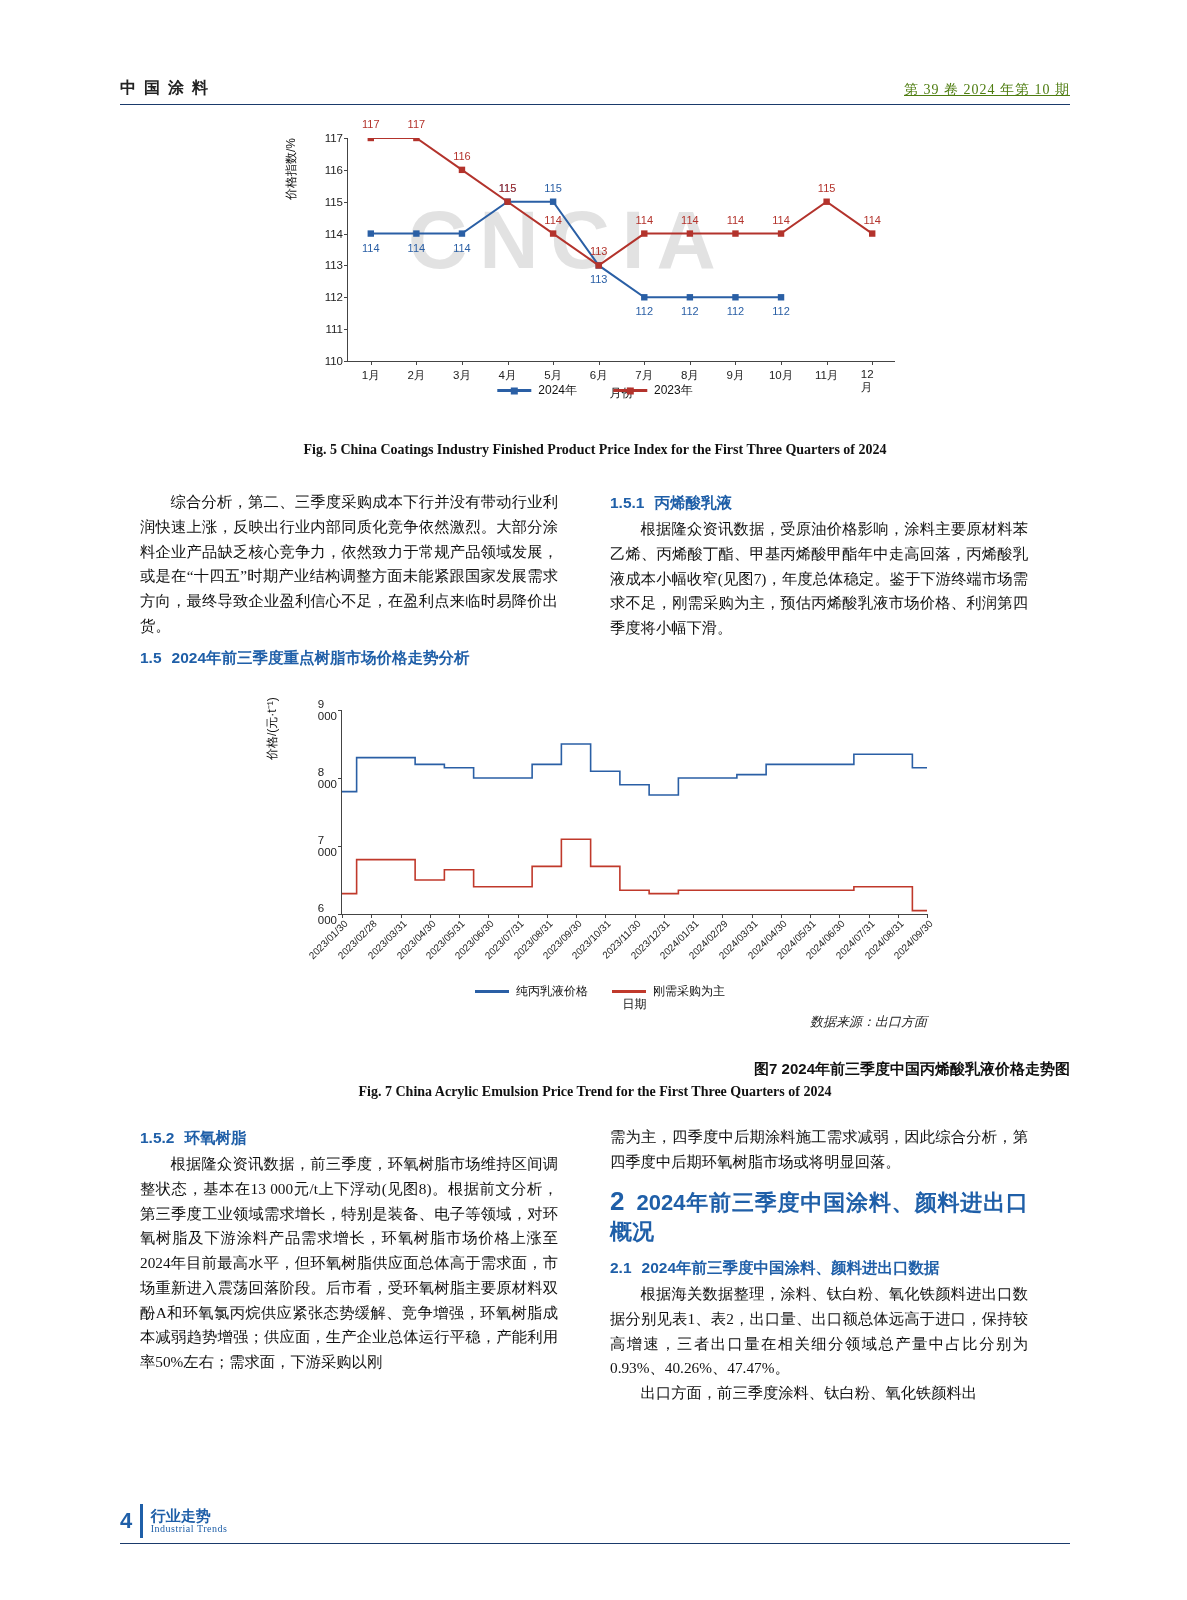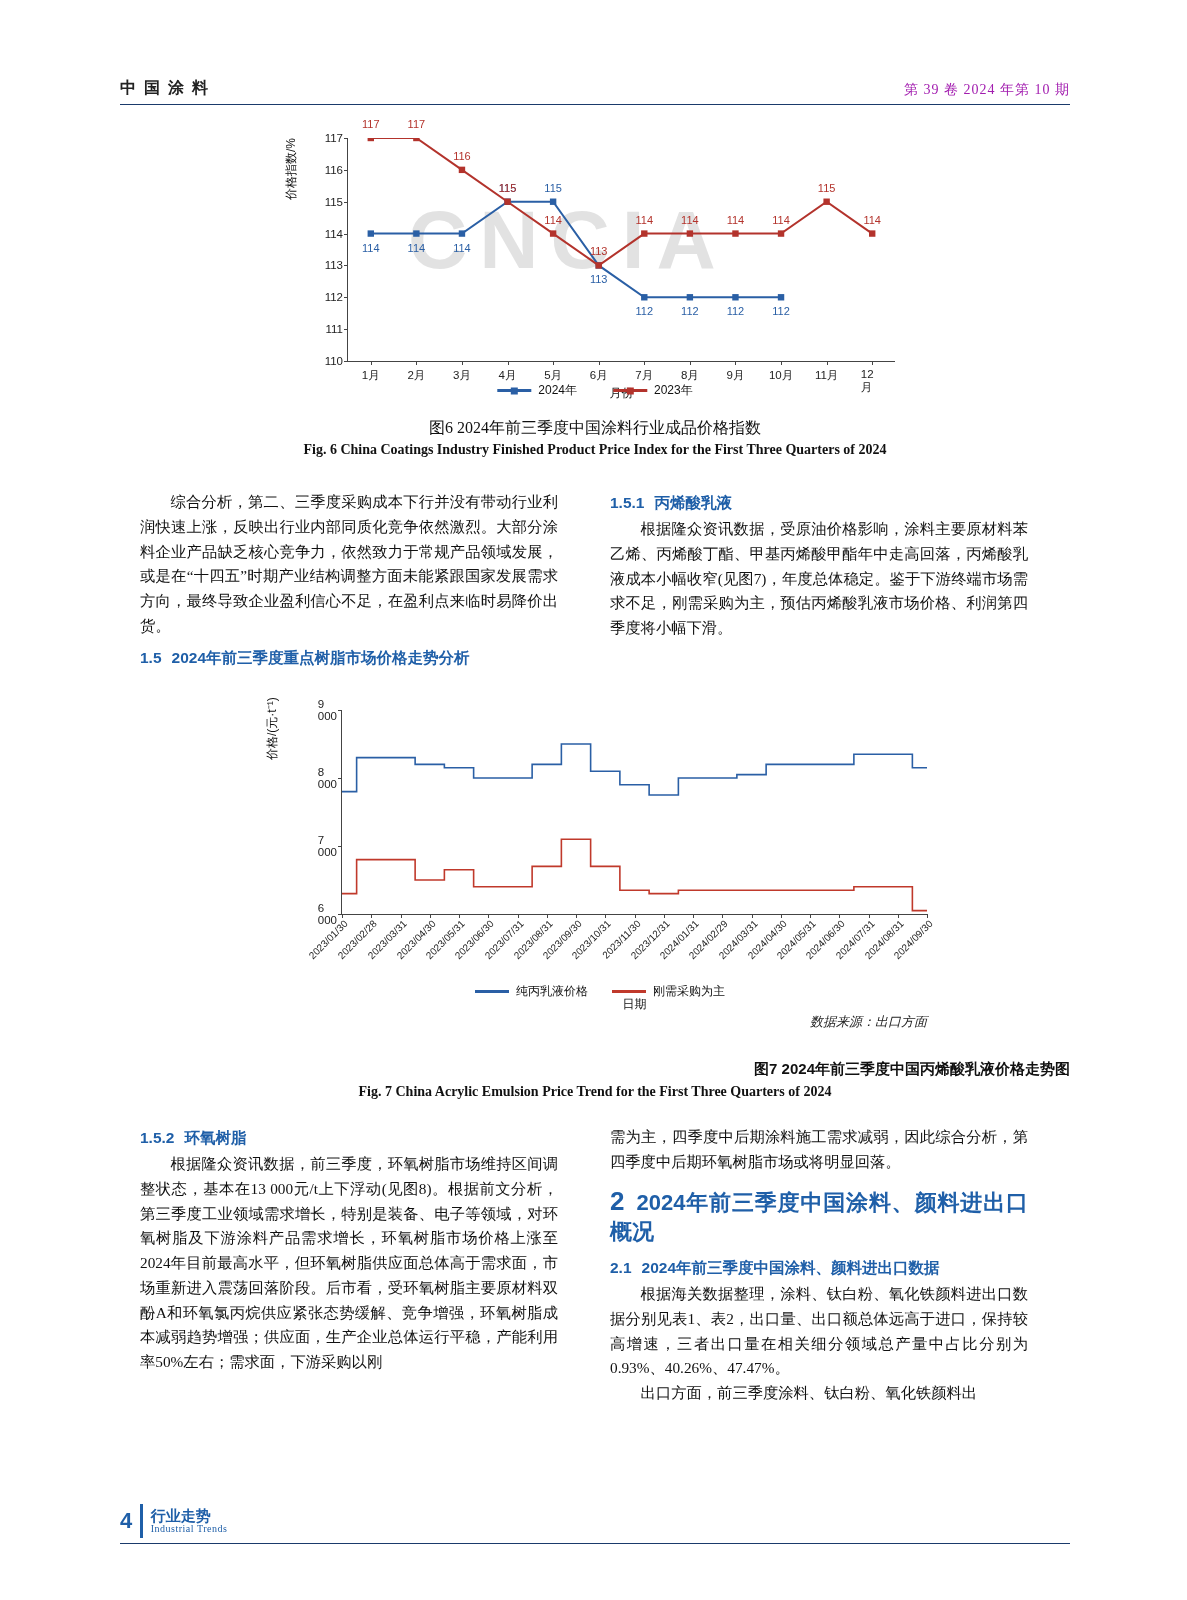--- a/index.html
+++ b/index.html
@@ -13,21 +13,21 @@
   }
   .page{position:relative;width:1187px;height:1600px;}
 
   
   .header{
     position:absolute;left:120px;top:78px;width:950px;
     display:flex;justify-content:space-between;align-items:flex-end;
     font-size:15px;color:#222;
   }
   .header .left{letter-spacing:2px;font-weight:bold;font-size:16px;}
-  .header .right{letter-spacing:1px;color:#a21caf;font-size:14px;}
+  .header .right{letter-spacing:1px;color:#4d7c0f;font-size:14px;text-decoration:underline;}
   .header-rule{position:absolute;left:120px;top:104px;width:950px;height:1.4px;background:#1a3a6b;}
 
   
   .fig6-wrap{position:absolute;left:285px;top:130px;width:620px;height:270px;}
   .fig6-plot{position:absolute;left:62px;top:8px;right:10px;bottom:38px;border-left:1.2px solid #444;border-bottom:1.2px solid #444;}
   .ylab-f6{
     position:absolute;left:-2px;top:70px;
     transform:rotate(-90deg);transform-origin:left top;
     font-size:12px;font-family:"Liberation Sans",sans-serif;white-space:nowrap;
   }
@@ -186,23 +186,22 @@
       </div>
       <div class="lg-item">
         <span class="lg-line" style="background:#b3332c">
             <i style="background:#b3332c"></i>
           </span>
         <span>2023年</span>
       </div>
     </div>
   </div>
 
-  <div class="cap" style="top:418px;">图6    2024年前三季度中国涂料行业成品价格指数</div>
-
-  <div class="cap cap-en" style="top:442px;">Fig. 6    China Coatings Industry Finished Product Price Index for the First Three Quarters of 2024</div>
+
+  <div class="cap cap-en" style="top:442px;">Fig. 5    China Coatings Industry Finished Product Price Index for the First Three Quarters of 2024</div>
 
   <div class="col" style="left:140px;top:490px;">
     <p>综合分析，第二、三季度采购成本下行并没有带动行业利润快速上涨，反映出行业内部同质化竞争依然激烈。大部分涂料企业产品缺乏核心竞争力，依然致力于常规产品领域发展，或是在“十四五”时期产业结构调整方面未能紧跟国家发展需求方向，最终导致企业盈利信心不足，在盈利点来临时易降价出货。</p>
     <div style="height:6px"></div>
     <div class="h-sub">
       <span class="num">1.5</span><span>2024年前三季度重点树脂市场价格走势分析</span>
     </div>
   </div>
 
   <div class="col" style="left:610px;top:490px;">

